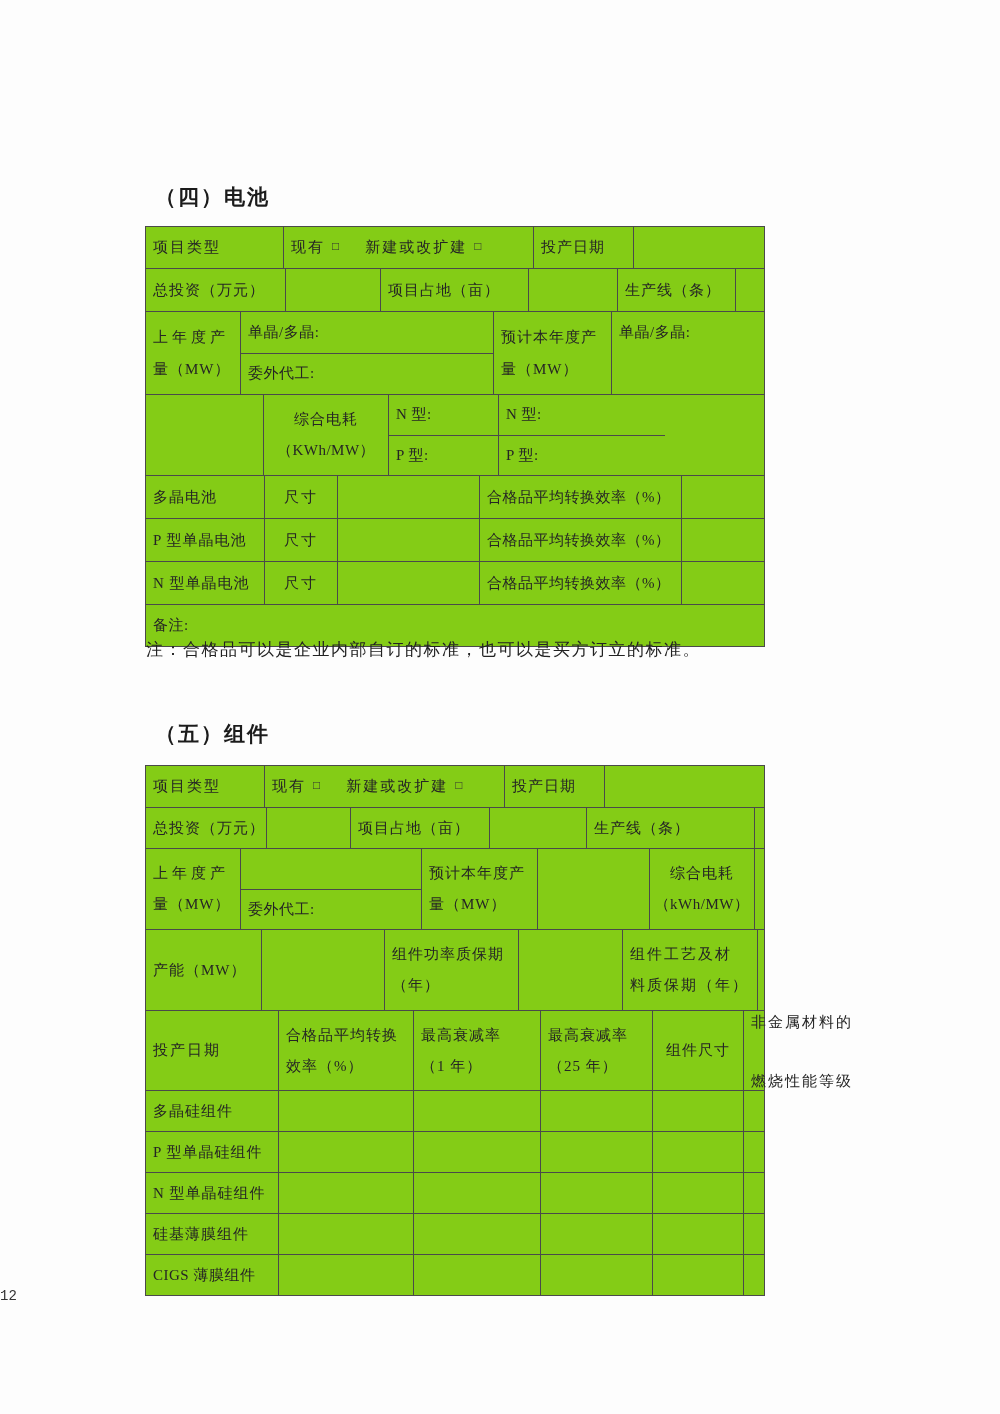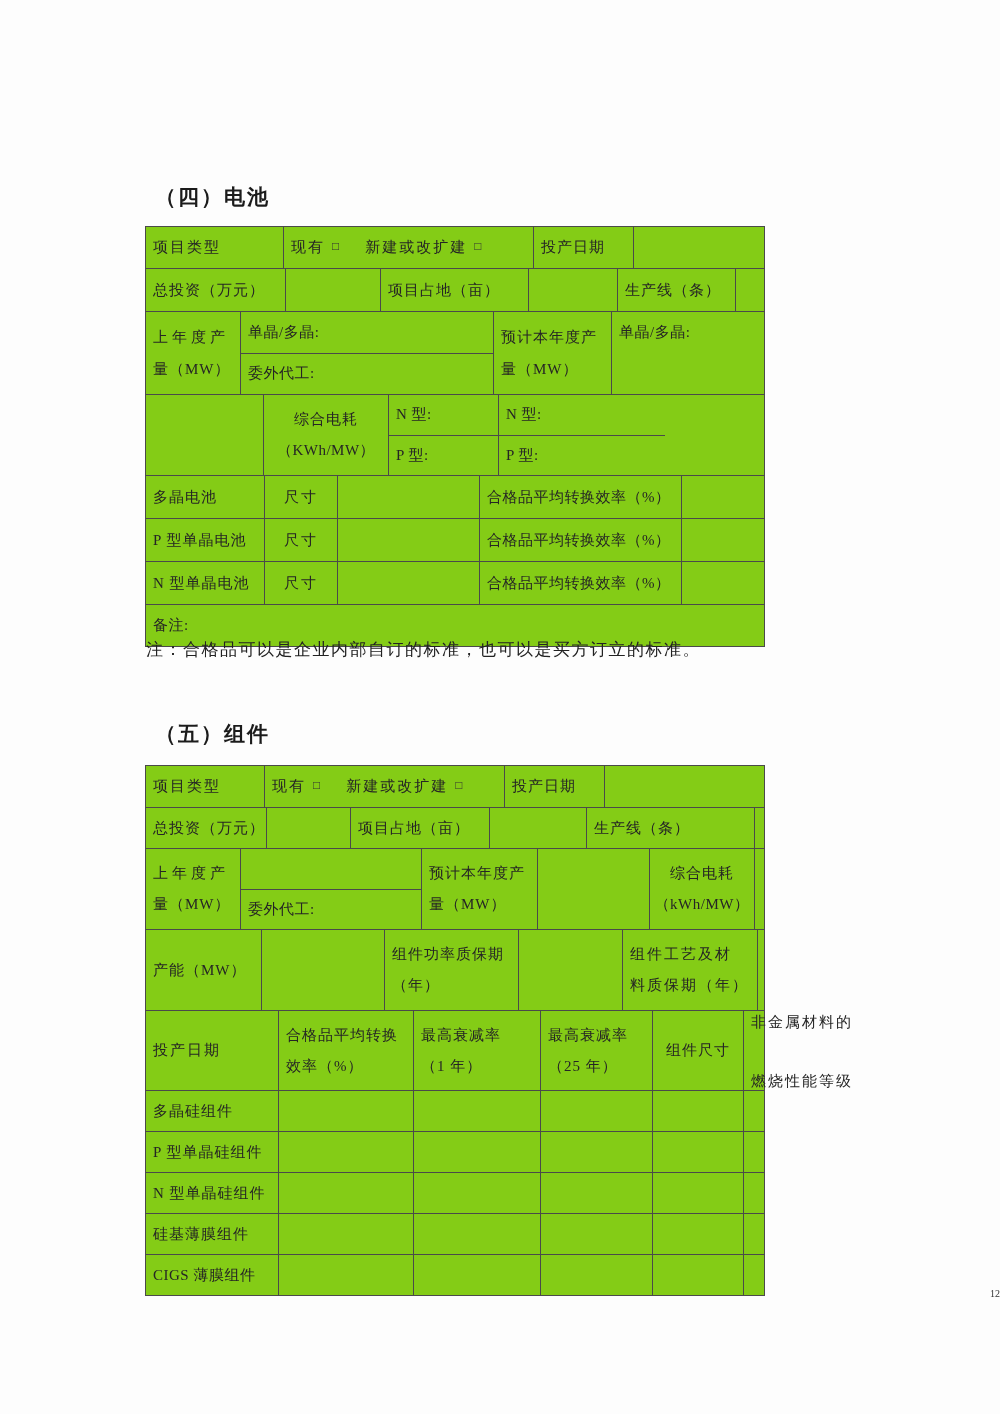--- a/index.html
+++ b/index.html
@@ -9,22 +9,22 @@
     overflow:hidden;
   }
   .doc-title {
     position:absolute; left:155px; font-size:21px; font-weight:bold;
     letter-spacing:2px; color:#1b1b1b;
   }
   .note-line {
     position:absolute; left:146px; font-size:17px; letter-spacing:1.5px; color:#222;
   }
   .page-num {
-    position:absolute; left:0; right:0; text-align:right;
-    font-family:Liberation Serif, serif; font-size:10px; color:#333;
+    position:absolute; left:0; right:0; text-align:left;
+    font-family:Liberation Mono, monospace; font-size:14px; color:#333;
   }
   .tbl {
     position:absolute; left:145px; width:620px; box-sizing:border-box;
     border:1px solid #4a4a4a; background:#84cc16;
   }
   .band { display:flex; border-bottom:1px solid #4a4a4a; }
   .band:last-child { border-bottom:none; }
   .c {
     box-sizing:border-box; border-right:1px solid #4a4a4a;
     display:flex; flex-direction:column; justify-content:center;

